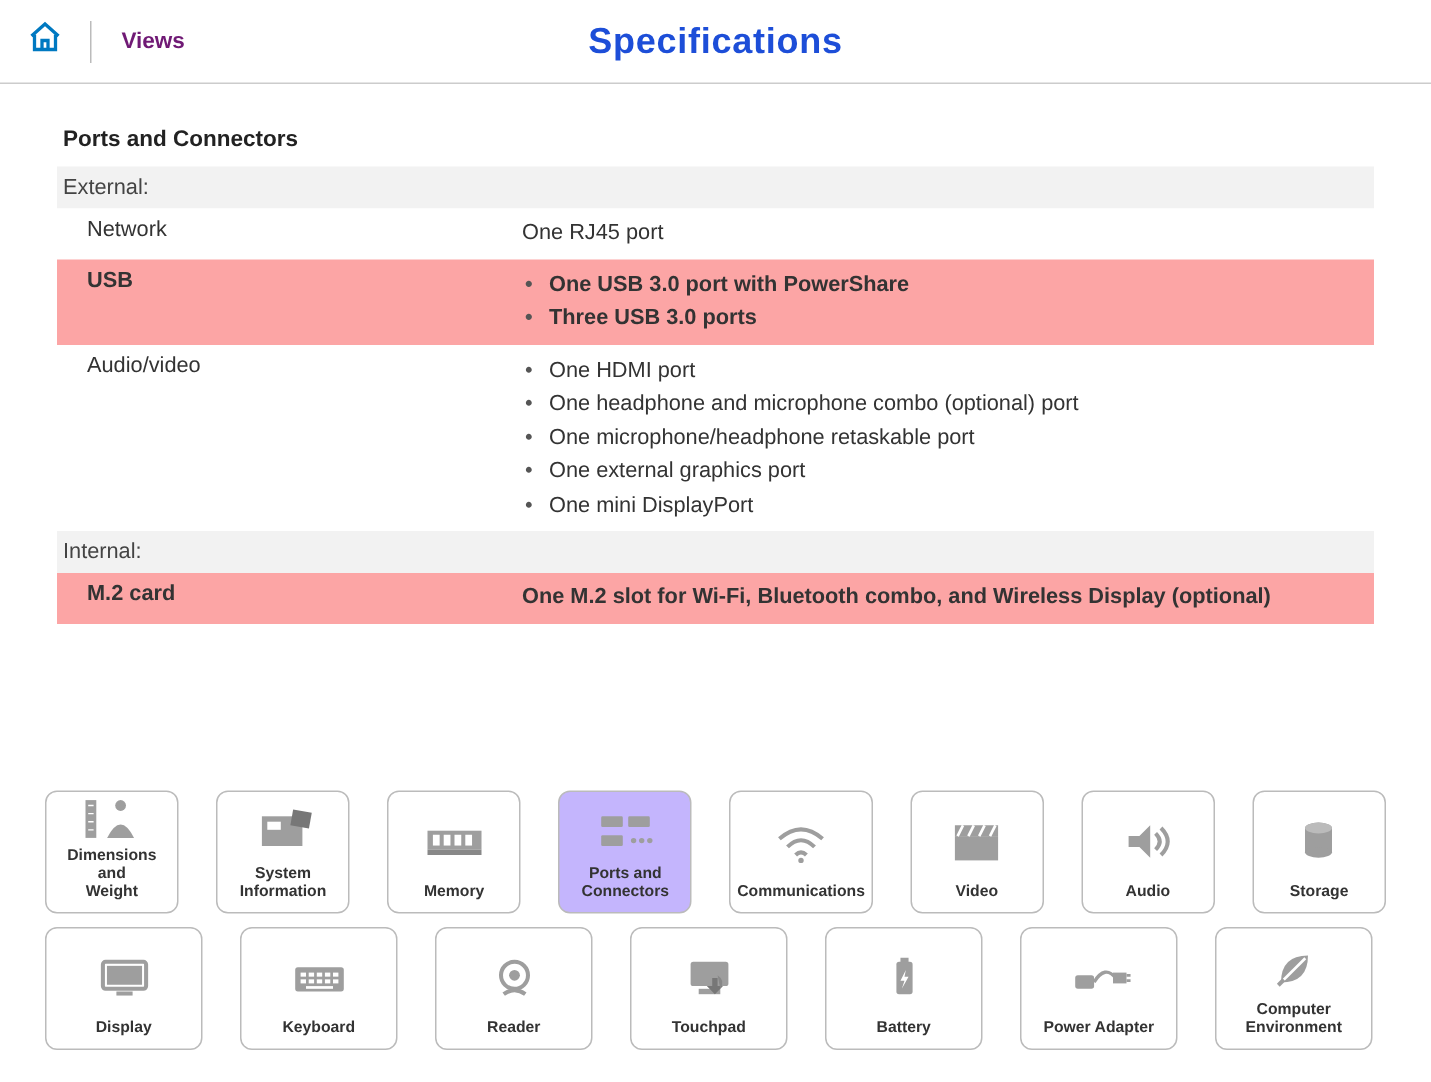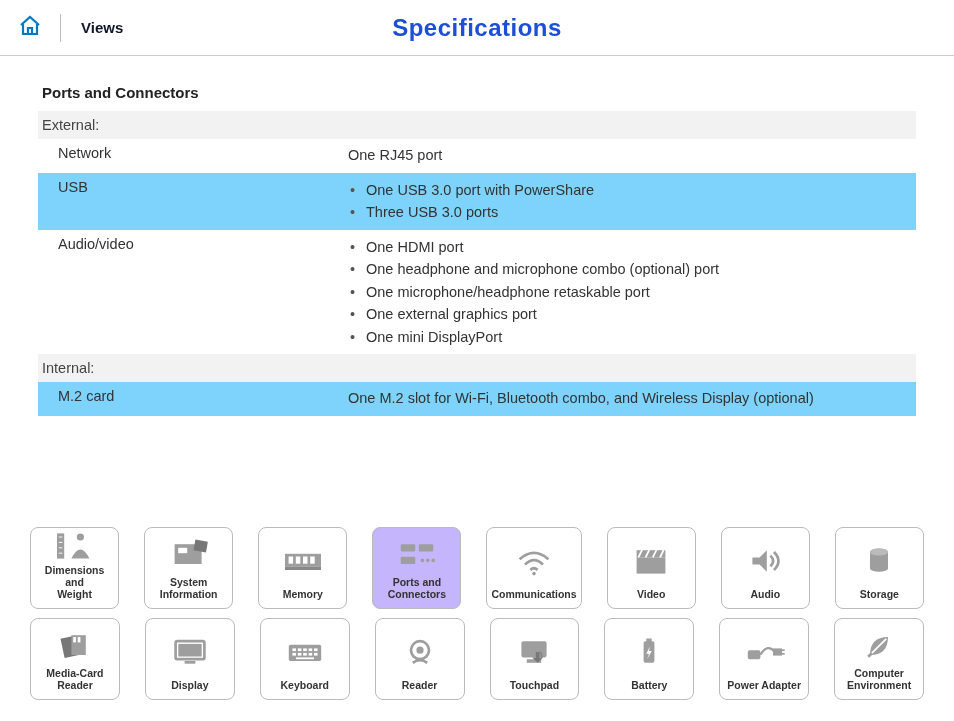--- a/index.html
+++ b/index.html
@@ -27,21 +27,21 @@
     cursor: pointer;
   }
   .home-btn svg { width: 26px; height: 24px; }
   .vsep {
     width: 1px;
     height: 28px;
     background: #bbb;
     margin: 0 6px 0 0;
   }
   .views-link {
-    color: #0f172a;
+    color: #701a75;
     font-weight: bold;
     font-size: 15px;
     padding-left: 14px;
     cursor: pointer;
   }
   .page-title {
     position: absolute;
     left: 0; right: 0;
     text-align: center;
     font-size: 24px;
@@ -57,21 +57,21 @@
     font-weight: bold;
     font-size: 15px;
     color: #222;
     margin-bottom: 10px;
     padding-left: 4px;
   }
   .spec-table { width: 100%; border-collapse: collapse; font-size: 14.5px; }
   .spec-table td { vertical-align: top; padding: 6px 10px; }
   .group-row td { background: #f2f2f2; color: #444; }
   .row-odd td { background: #fff; }
-  .row-even td { background: #7dd3fc; }
+  .row-even td { background: #fca5a5; font-weight: bold; }
   .label-cell { width: 300px; padding-left: 20px !important; color: #333; }
   .group-cell { padding-left: 4px !important; }
   .value-cell ul { list-style: none; padding: 0; margin: 0; }
   .value-cell li {
     position: relative;
     padding-left: 18px;
     line-height: 1.55;
   }
   .value-cell li::before {
     content: "•";
@@ -289,32 +289,20 @@
             <ellipse cx="24" cy="10" rx="10" ry="4" fill="#bbb"></ellipse>
           </svg>
         </div>
         <div class="tile-label">Storage</div>
       </div>
     </div>
     <div class="tile-row">
       <div class="tile">
         <div class="tile-icon">
           <svg viewBox="0 0 48 40">
-            <rect x="10" y="10" width="16" height="22" fill="#777" transform="rotate(-12 18 21)"></rect>
-            <rect x="20" y="8" width="16" height="22" fill="#9e9e9e"></rect>
-            <rect x="22" y="10" width="3" height="6" fill="#fff"></rect>
-            <rect x="27" y="10" width="3" height="6" fill="#fff"></rect>
-          </svg>
-        </div>
-        <div class="tile-label">Media-Card
-Reader</div>
-      </div>
-      <div class="tile">
-        <div class="tile-icon">
-          <svg viewBox="0 0 48 40">
             <rect x="8" y="8" width="32" height="20" rx="2" fill="none" stroke="#9e9e9e" stroke-width="3"></rect>
             <rect x="11" y="11" width="26" height="14" fill="#9e9e9e"></rect>
             <rect x="18" y="30" width="12" height="3" fill="#9e9e9e"></rect>
           </svg>
         </div>
         <div class="tile-label">Display</div>
       </div>
       <div class="tile">
         <div class="tile-icon">
           <svg viewBox="0 0 48 40">

